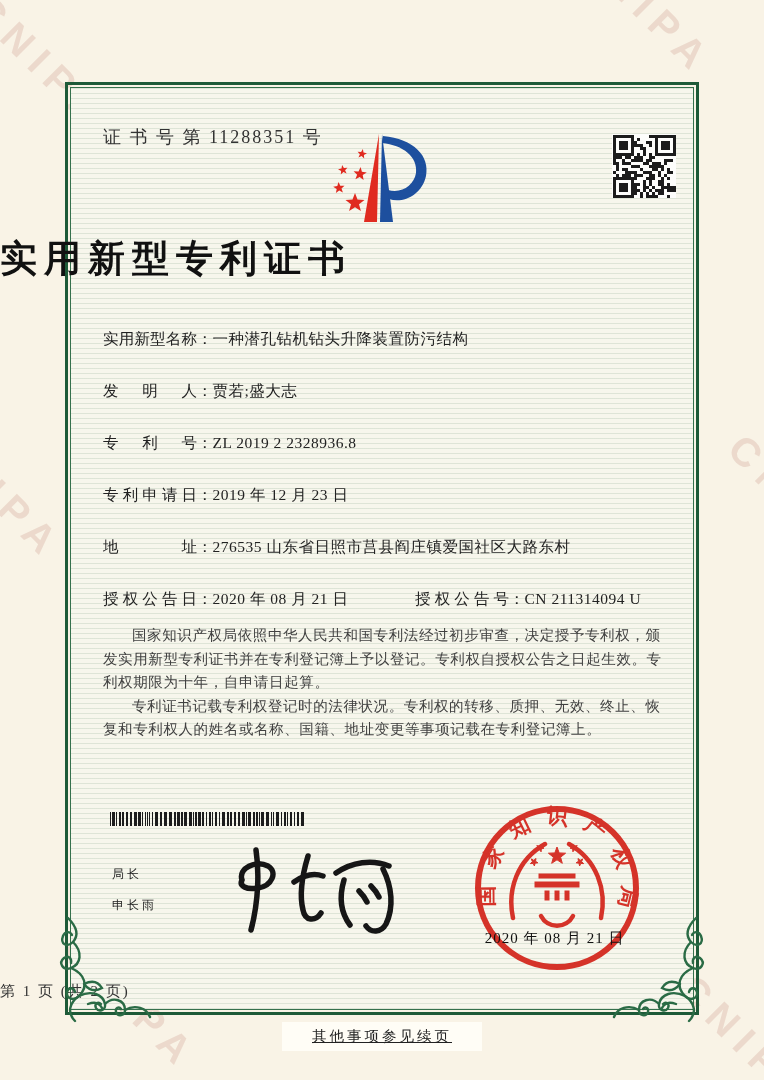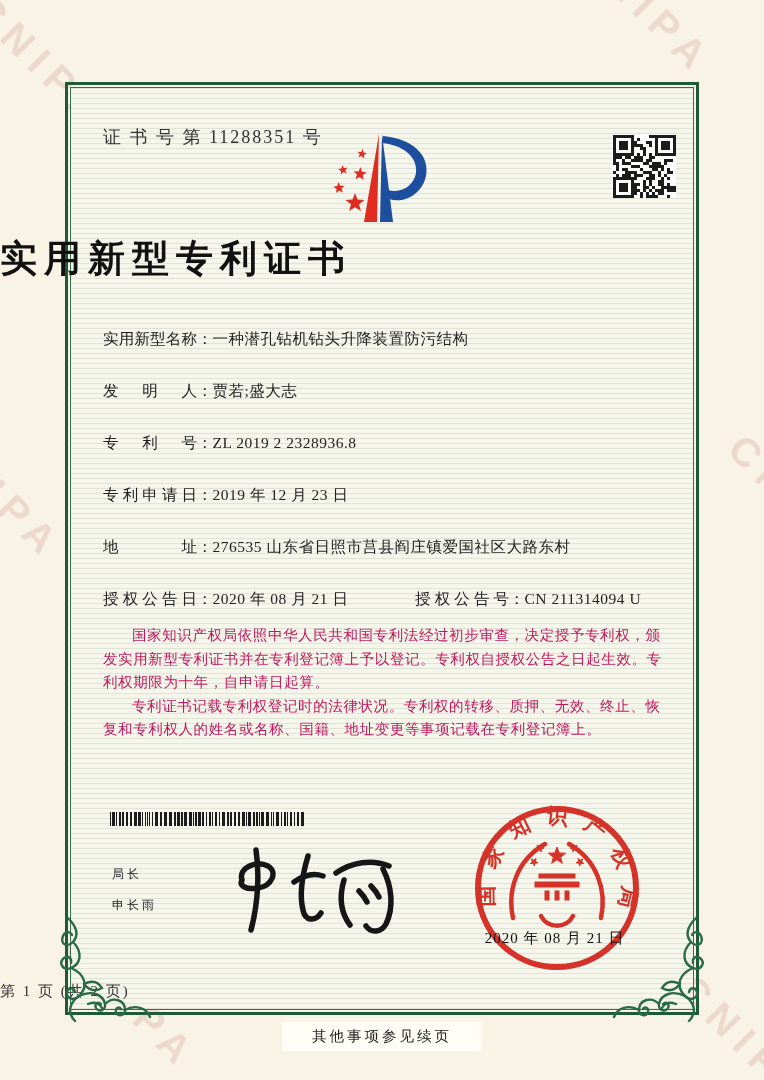--- a/index.html
+++ b/index.html
@@ -67,21 +67,21 @@
   .frow{white-space:nowrap;position:relative;}
   .flabel{
     display:inline-block;width:94px;
     text-align:justify;text-align-last:justify;
   }
   .fcolon{display:inline-block;}
   .fvalue{letter-spacing:0.5px;}
   .grant-right{position:absolute;left:312px;top:0;white-space:nowrap;}
   .body-text{
     position:absolute;left:103px;top:624px;width:562px;
-    font-size:14.5px;line-height:23.5px;letter-spacing:0.6px;color:#be185d;
+    font-size:14.5px;line-height:23.5px;letter-spacing:0.6px;color:#404040;
   }
   .body-text p{margin:0;text-indent:2em;}
   .barcode{position:absolute;left:110px;top:812px;width:196px;height:14px;}
   .signer{
     position:absolute;left:112px;top:866px;
     font-family:"Liberation Sans","DejaVu Sans",sans-serif;
     font-size:12px;letter-spacing:3px;color:#222;
   }
   .signer div{margin-bottom:14px;}
   .signature{position:absolute;left:212px;top:842px;width:190px;height:95px;}
@@ -96,21 +96,21 @@
     text-align:left;font-size:15px;letter-spacing:2px;color:#333;
   }
   .continuation{
     position:absolute;left:0;right:0;top:1022px;
     text-align:center;z-index:3;
   }
   .continuation span{
     display:inline-block;
     background:#fffdf6;
     padding:5px 30px;
-    font-size:14.5px;letter-spacing:3px;color:#222;
+    font-size:14.5px;letter-spacing:3px;color:#222;text-decoration:underline;
   }
 </style>
 </head>
 <body>
 
 <div class="page">
 
   <span class="wm" style="left:-45px;top:40px;">CNIPA</span>
   <span class="wm" style="left:560px;top:-15px;">CNIPA</span>
   <span class="wm" style="left:455px;top:320px;">CNIPA</span>

